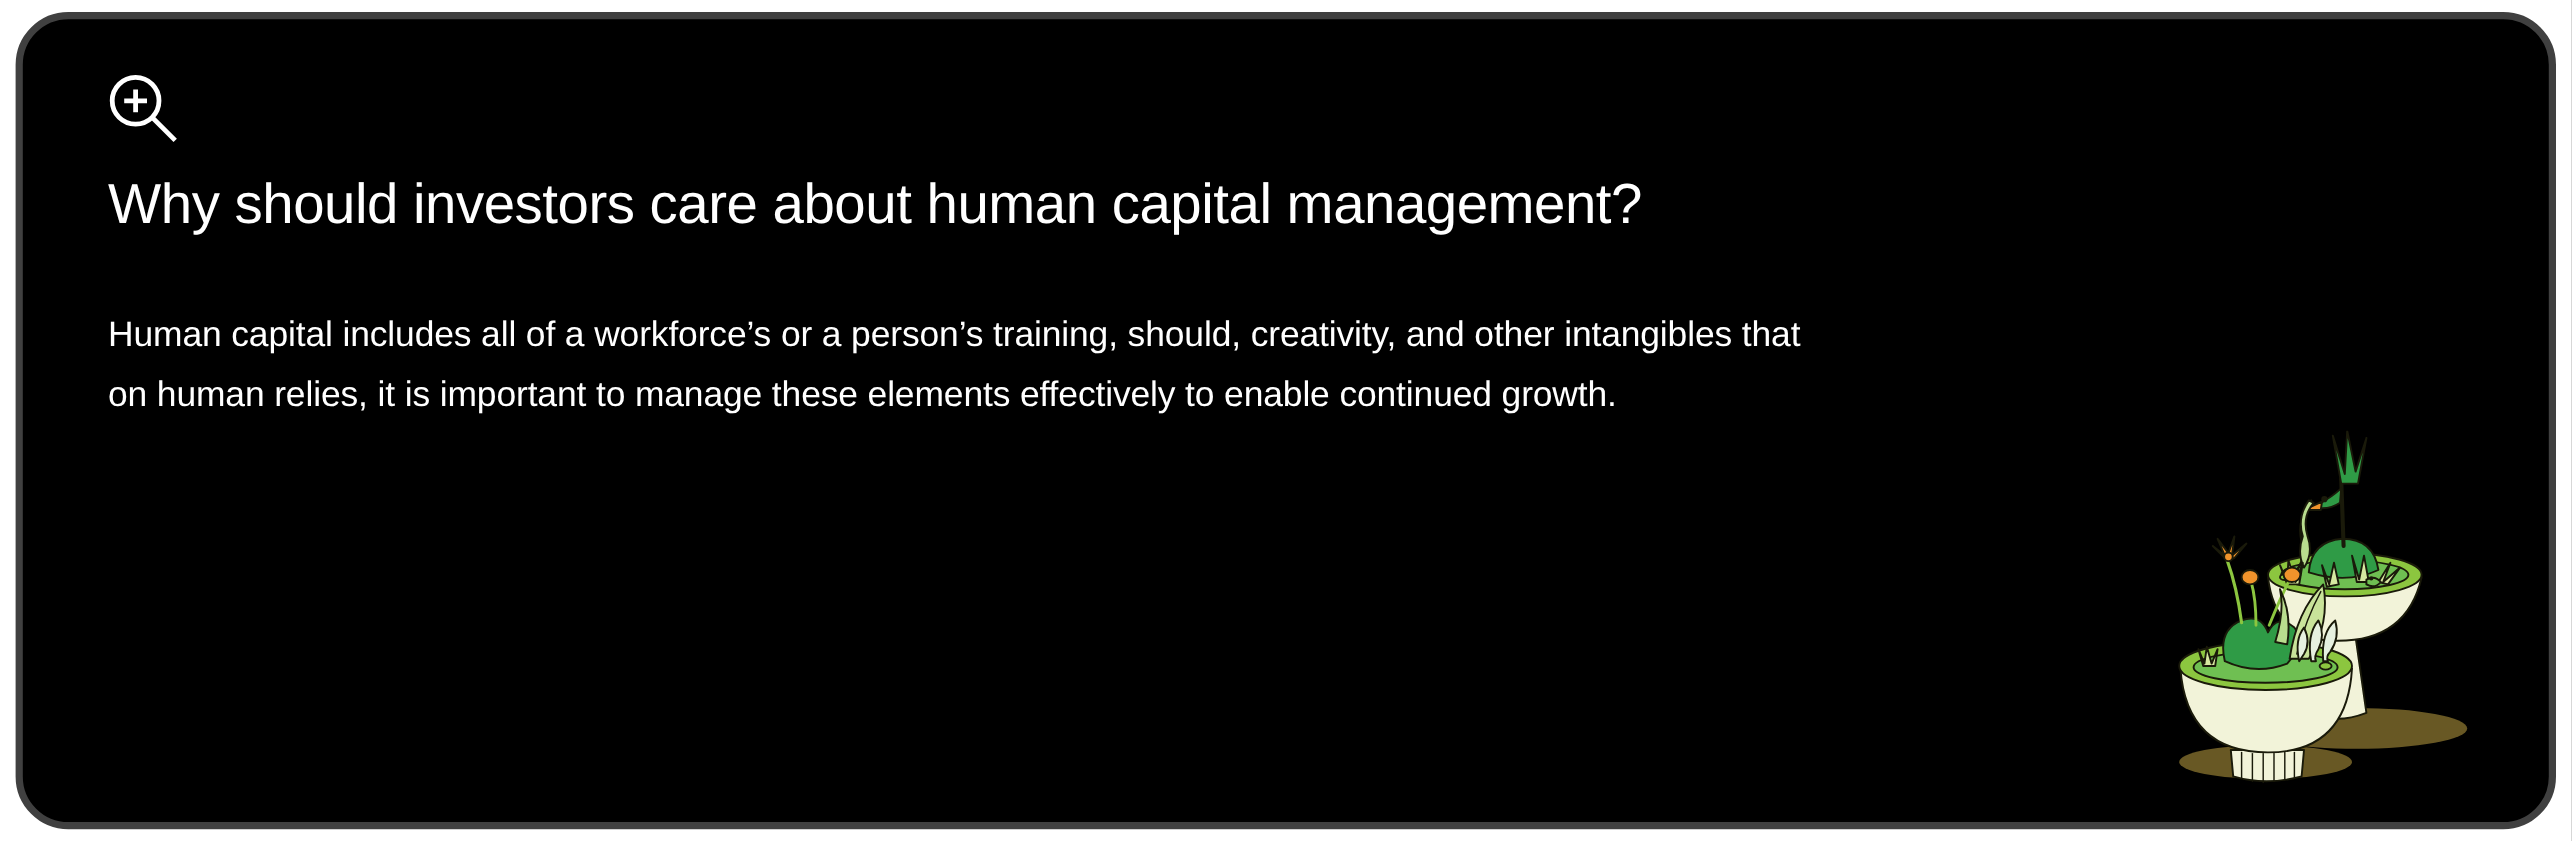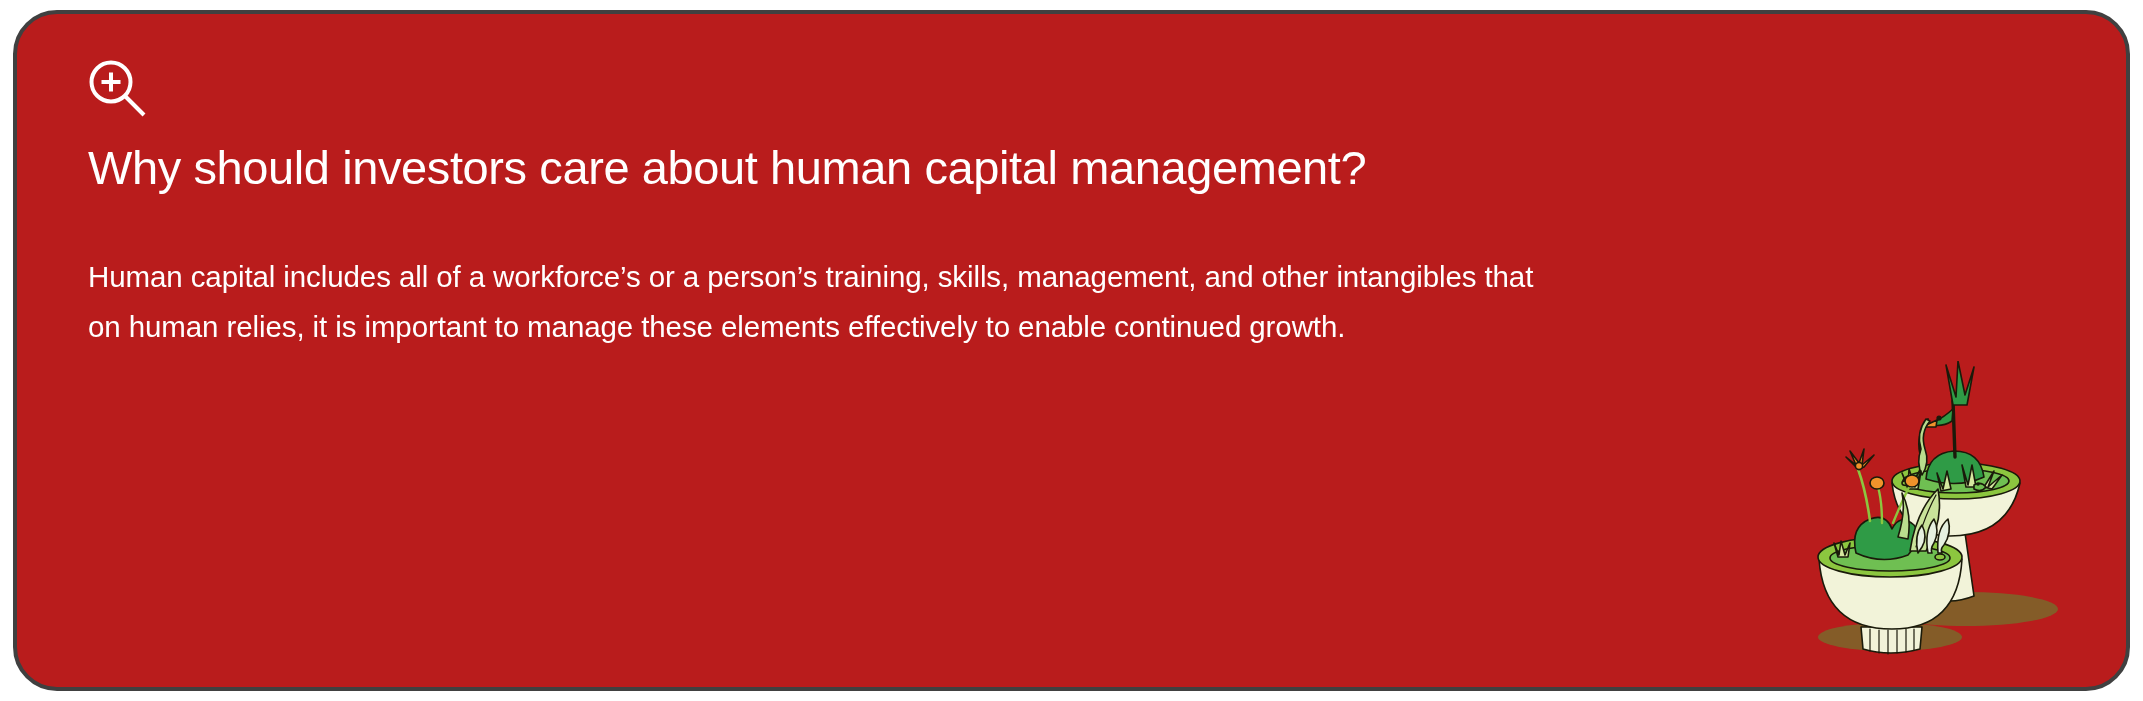--- a/index.html
+++ b/index.html
@@ -14,22 +14,22 @@
     overflow: hidden;
   }
 
   .card {
     position: absolute;
     left: 13px;
     top: 10px;
     width: 2117px;
     height: 681px;
     box-sizing: border-box;
-    background: #b91c1c;
-    border: 4px solid #404040;
+    background: #000000;
+    border: 6px solid #404040;
     border-radius: 44px;
     overflow: hidden;
   }
 
   
   .zoom-icon {
     position: absolute;
     left: 70px;
     top: 44px;
     width: 62px;
@@ -86,21 +86,21 @@
   <svg class="zoom-icon" viewBox="0 0 62 62" aria-hidden="true">
     <circle cx="24" cy="24" r="19.5" fill="none" stroke="#ffffff" stroke-width="4"></circle>
     <line x1="24" y1="14.5" x2="24" y2="33.5" stroke="#ffffff" stroke-width="4" stroke-linecap="butt"></line>
     <line x1="14.5" y1="24" x2="33.5" y2="24" stroke="#ffffff" stroke-width="4" stroke-linecap="butt"></line>
     <line x1="38" y1="38" x2="57" y2="57" stroke="#ffffff" stroke-width="4" stroke-linecap="butt"></line>
   </svg>
 
   <h1 class="title">Why should investors care about human capital management?</h1>
 
   <p class="body-copy">
-    <span class="line">Human capital includes all of a workforce’s or a person’s training, skills, management, and other intangibles that</span>
+    <span class="line">Human capital includes all of a workforce’s or a person’s training, should, creativity, and other intangibles that</span>
     <span class="line">on human relies, it is important to manage these elements effectively to enable continued growth.</span>
   </p>
 
   <svg class="illustration" viewBox="0 0 270 300" aria-hidden="true">
     <g stroke="#1a1a0a" stroke-width="1.6" stroke-linejoin="round" stroke-linecap="round">
 
       <ellipse cx="168" cy="248" rx="92" ry="17" fill="#7a672a" stroke="none" opacity="0.85"></ellipse>
       <ellipse cx="92" cy="276" rx="72" ry="14" fill="#7a672a" stroke="none" opacity="0.85"></ellipse>
 
       <path d="M137 165 L131 235 Q150 245 176 235 L166 165 Z" fill="#f2f3d9"></path>

